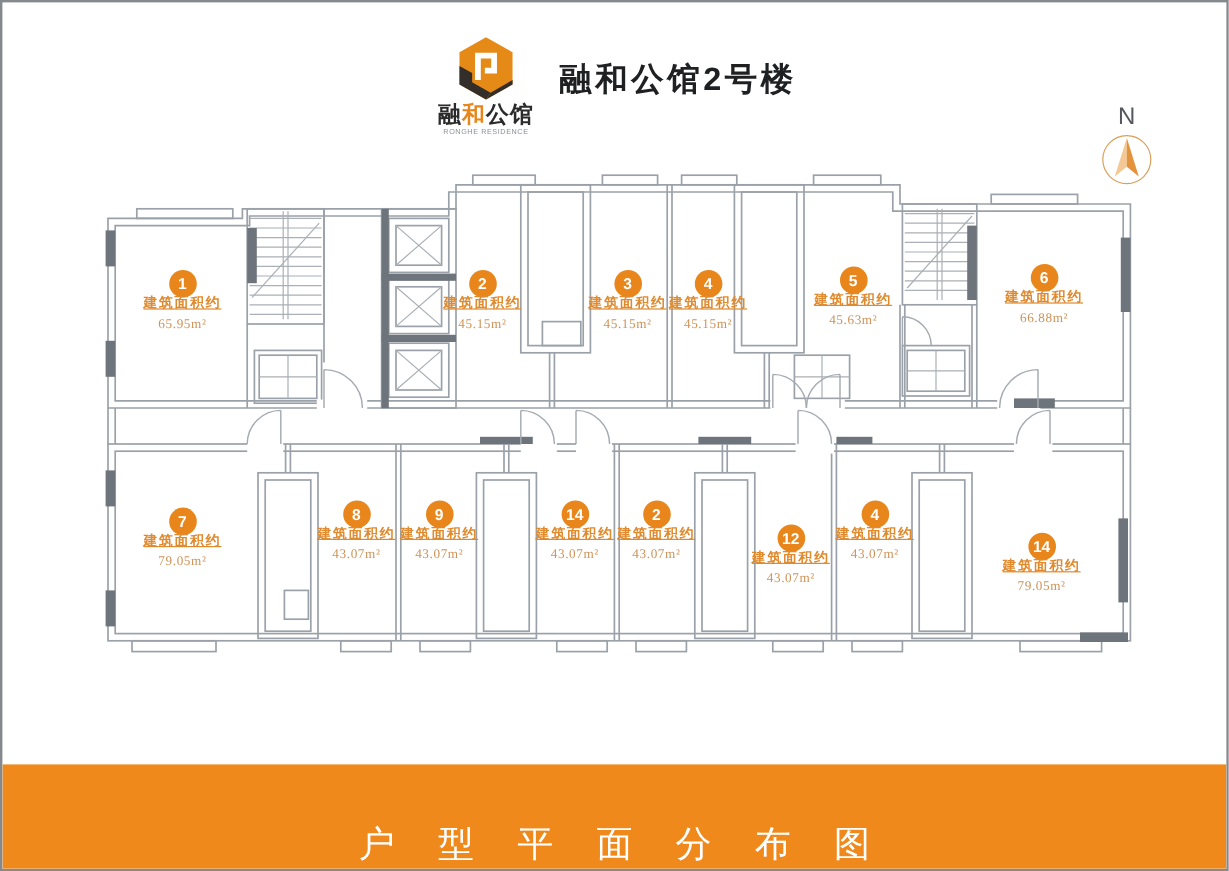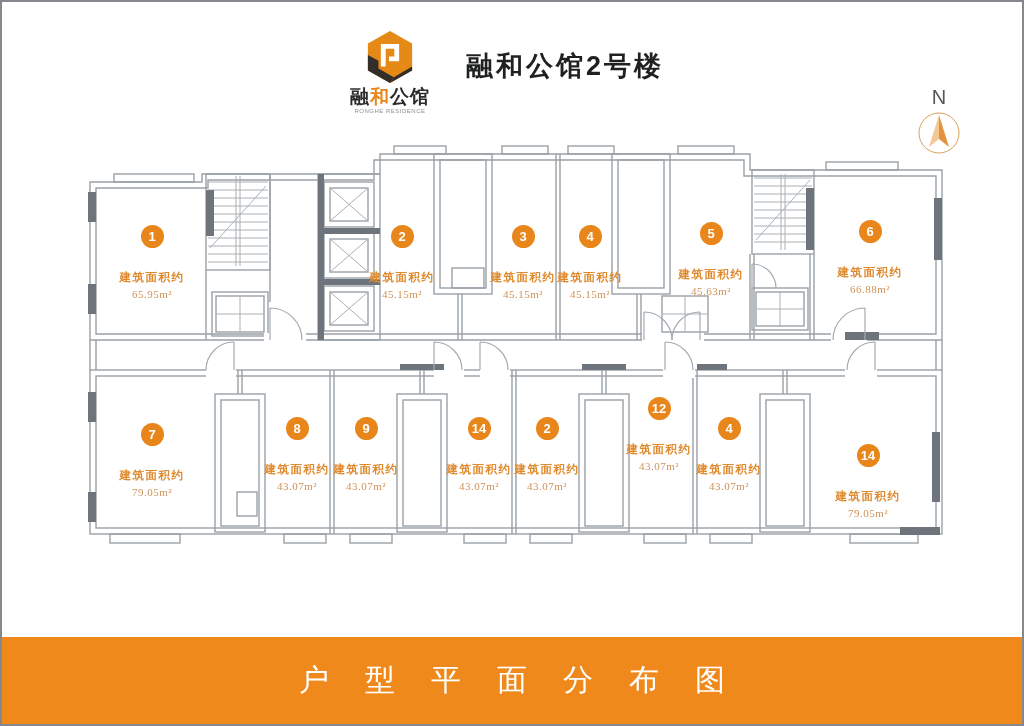--- a/index.html
+++ b/index.html
@@ -8,41 +8,41 @@
     border:2px solid #85898e;box-sizing:border-box;overflow:hidden;
     font-family:"Liberation Sans","DejaVu Sans",sans-serif;
   }
   
   .header{position:absolute;top:28px;left:0;width:100%;display:flex;justify-content:center;align-items:flex-start;gap:16px;}
   .logo{width:90px;text-align:center;line-height:1;}
   .logo svg{width:50px;height:54px;display:block;margin:0 auto;}
   .logo-text{margin-top:3px;font-size:19px;font-weight:bold;color:#2b2b2b;letter-spacing:1px;}
   .logo-text .accent{color:var(--accent);}
   .logo-sub{margin-top:2px;font-size:6px;color:#8a8f94;letter-spacing:.5px;}
-  .title{margin:15px;margin-top:18px;font-size:27px;font-weight:bold;color:#1f2022;letter-spacing:3px;}
+  .title{margin:0;margin-top:18px;font-size:27px;font-weight:bold;color:#1f2022;letter-spacing:3px;}
   
   .north{position:absolute;left:913px;top:84px;width:48px;text-align:center;}
   .north-n{font-size:20px;color:#54575b;}
   .north svg{width:44px;height:44px;margin-top:2px;}
   
   .plan{position:absolute;left:0;top:0;width:1024px;height:726px;}
   .plan .w{stroke:var(--wall);stroke-width:1.4;fill:none;}
   .plan .f{stroke:#aab0b6;stroke-width:1;fill:none;}
   .plan .dk{fill:var(--wall-dark);stroke:none;}
   .plan .gap{fill:#fff;stroke:none;}
   .plan .door{stroke:#a5abb1;stroke-width:1.2;fill:none;}
   
   .unit{position:absolute;width:130px;transform:translateX(-50%);text-align:center;line-height:1;}
   .badge{width:23px;height:23px;border-radius:50%;background:var(--accent);color:#fff;
          font-size:13px;font-weight:bold;line-height:23px;margin:0 auto;}
-  .cap{margin-top:24px;font-size:11.5px;font-weight:bold;color:var(--caption);letter-spacing:1.5px;}
+  .cap{margin-top:0;font-size:11.5px;font-weight:bold;color:var(--caption);letter-spacing:1.5px;text-decoration:underline;}
   .area{margin-top:5px;font-size:11px;color:var(--area);letter-spacing:.5px;font-family:Liberation Serif, serif;}
   
   .banner{position:absolute;left:0;right:0;top:635px;bottom:0;background:var(--banner);
-          display:flex;align-items:center;justify-content:center;}
+          display:flex;align-items:flex-end;justify-content:center;}
   .banner span{color:#fff;font-size:30px;letter-spacing:36px;margin-right:-36px;}
 </style>
 </head>
 <body>
 
 <div class="page">
 
   <div class="header">
     <div class="logo">
       <svg viewBox="0 0 52 56">
@@ -264,21 +264,21 @@
     <div class="unit" style="left:477px;top:415px">
       <div class="badge">14</div>
       <div class="cap">建筑面积约</div>
       <div class="area">43.07m²</div>
     </div>
     <div class="unit" style="left:545px;top:415px">
       <div class="badge">2</div>
       <div class="cap">建筑面积约</div>
       <div class="area">43.07m²</div>
     </div>
-    <div class="unit" style="left:657px;top:395px">
+    <div class="unit" style="left:657px;top:435px">
       <div class="badge">12</div>
       <div class="cap">建筑面积约</div>
       <div class="area">43.07m²</div>
     </div>
     <div class="unit" style="left:727px;top:415px">
       <div class="badge">4</div>
       <div class="cap">建筑面积约</div>
       <div class="area">43.07m²</div>
     </div>
     <div class="unit" style="left:866px;top:442px">

